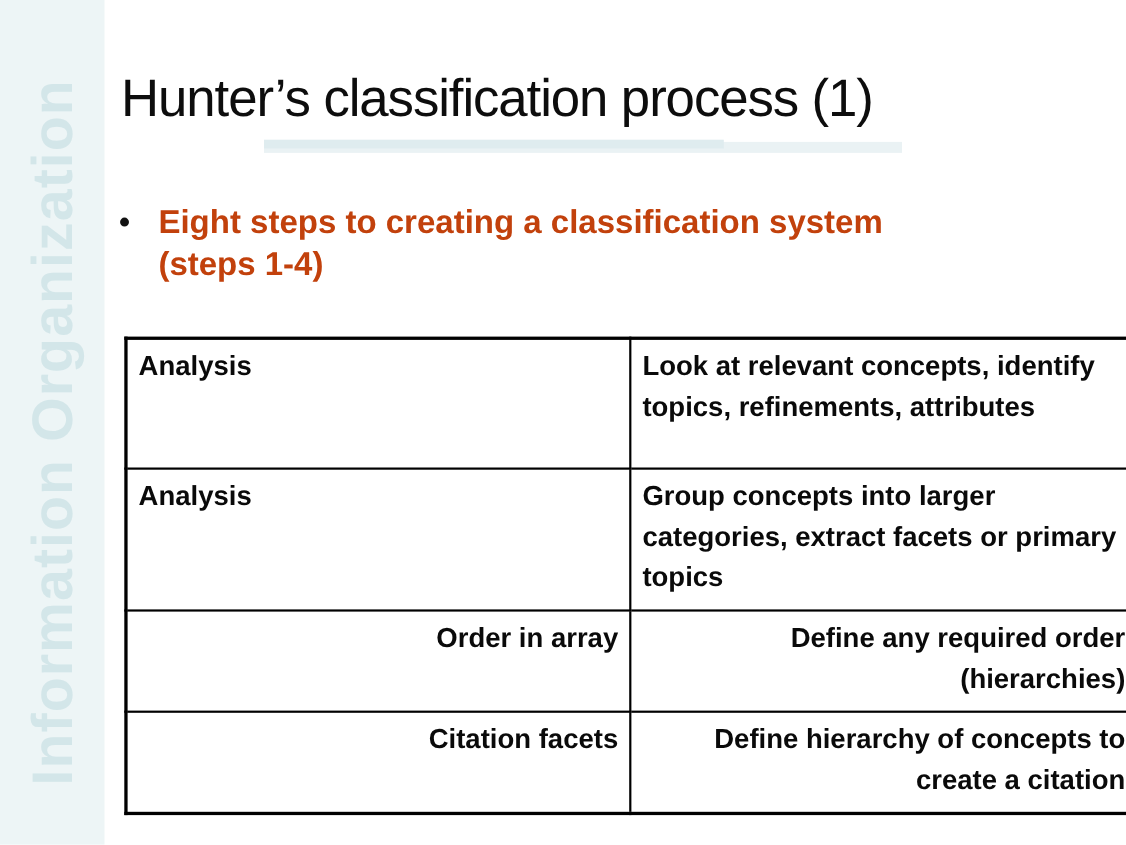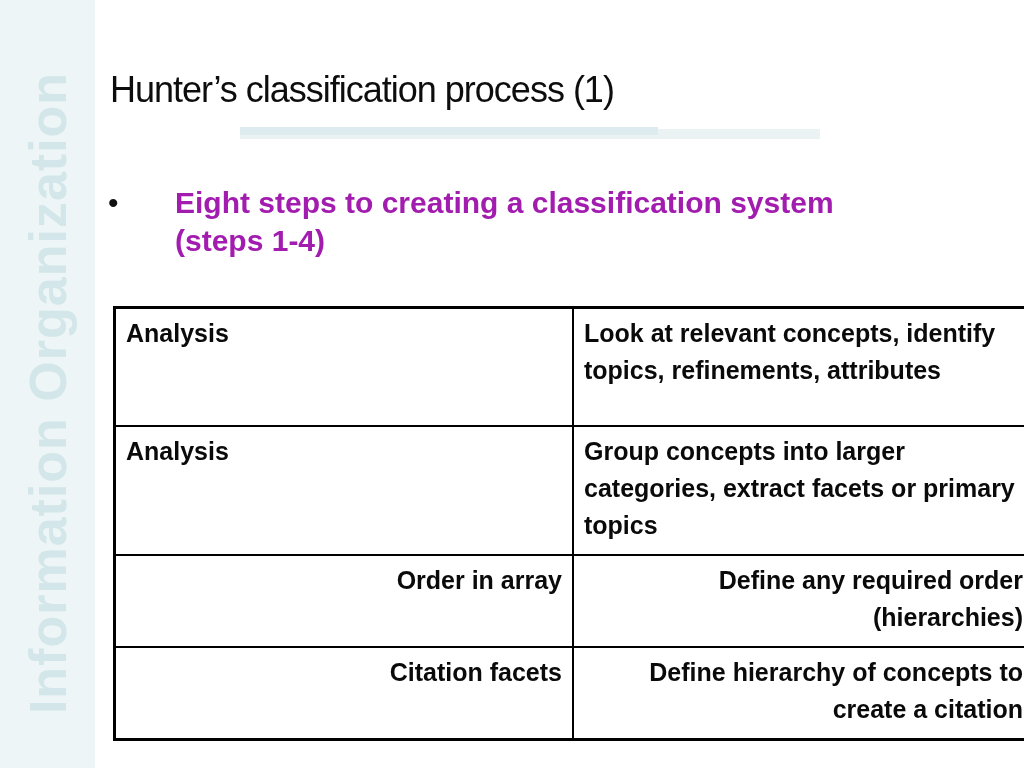--- a/index.html
+++ b/index.html
@@ -39,21 +39,21 @@
     letter-spacing: 1px;
     color: #d3e6e9;
     white-space: nowrap;
   }
 
   
   .slide-title {
     position: absolute;
     left: 110px; top: 60px;
     width: 900px;
-    font-size: 36px;
+    font-size: 48px;
     font-weight: 400;
     letter-spacing: -1px;
     line-height: 60px;
     color: #0d0d0d;
     white-space: nowrap;
   }
   .title-bar-light {
     position: absolute;
     left: 240px; top: 129px;
     width: 580px; height: 10px;
@@ -78,22 +78,21 @@
     font-size: 30px;
     line-height: 38px;
     font-weight: 400;
     color: #111111;
   }
   .bullet-text {
     width: 710px;
     font-size: 30px;
     line-height: 38px;
     font-weight: 700;
-    color: #a21caf;
-    margin-left: 31px;
+    color: #c2410c;
   }
 
   
   .process-table {
     position: absolute;
     left: 113px; top: 306px;
     width: 875px;
     border-collapse: collapse;
     table-layout: fixed;
   }

